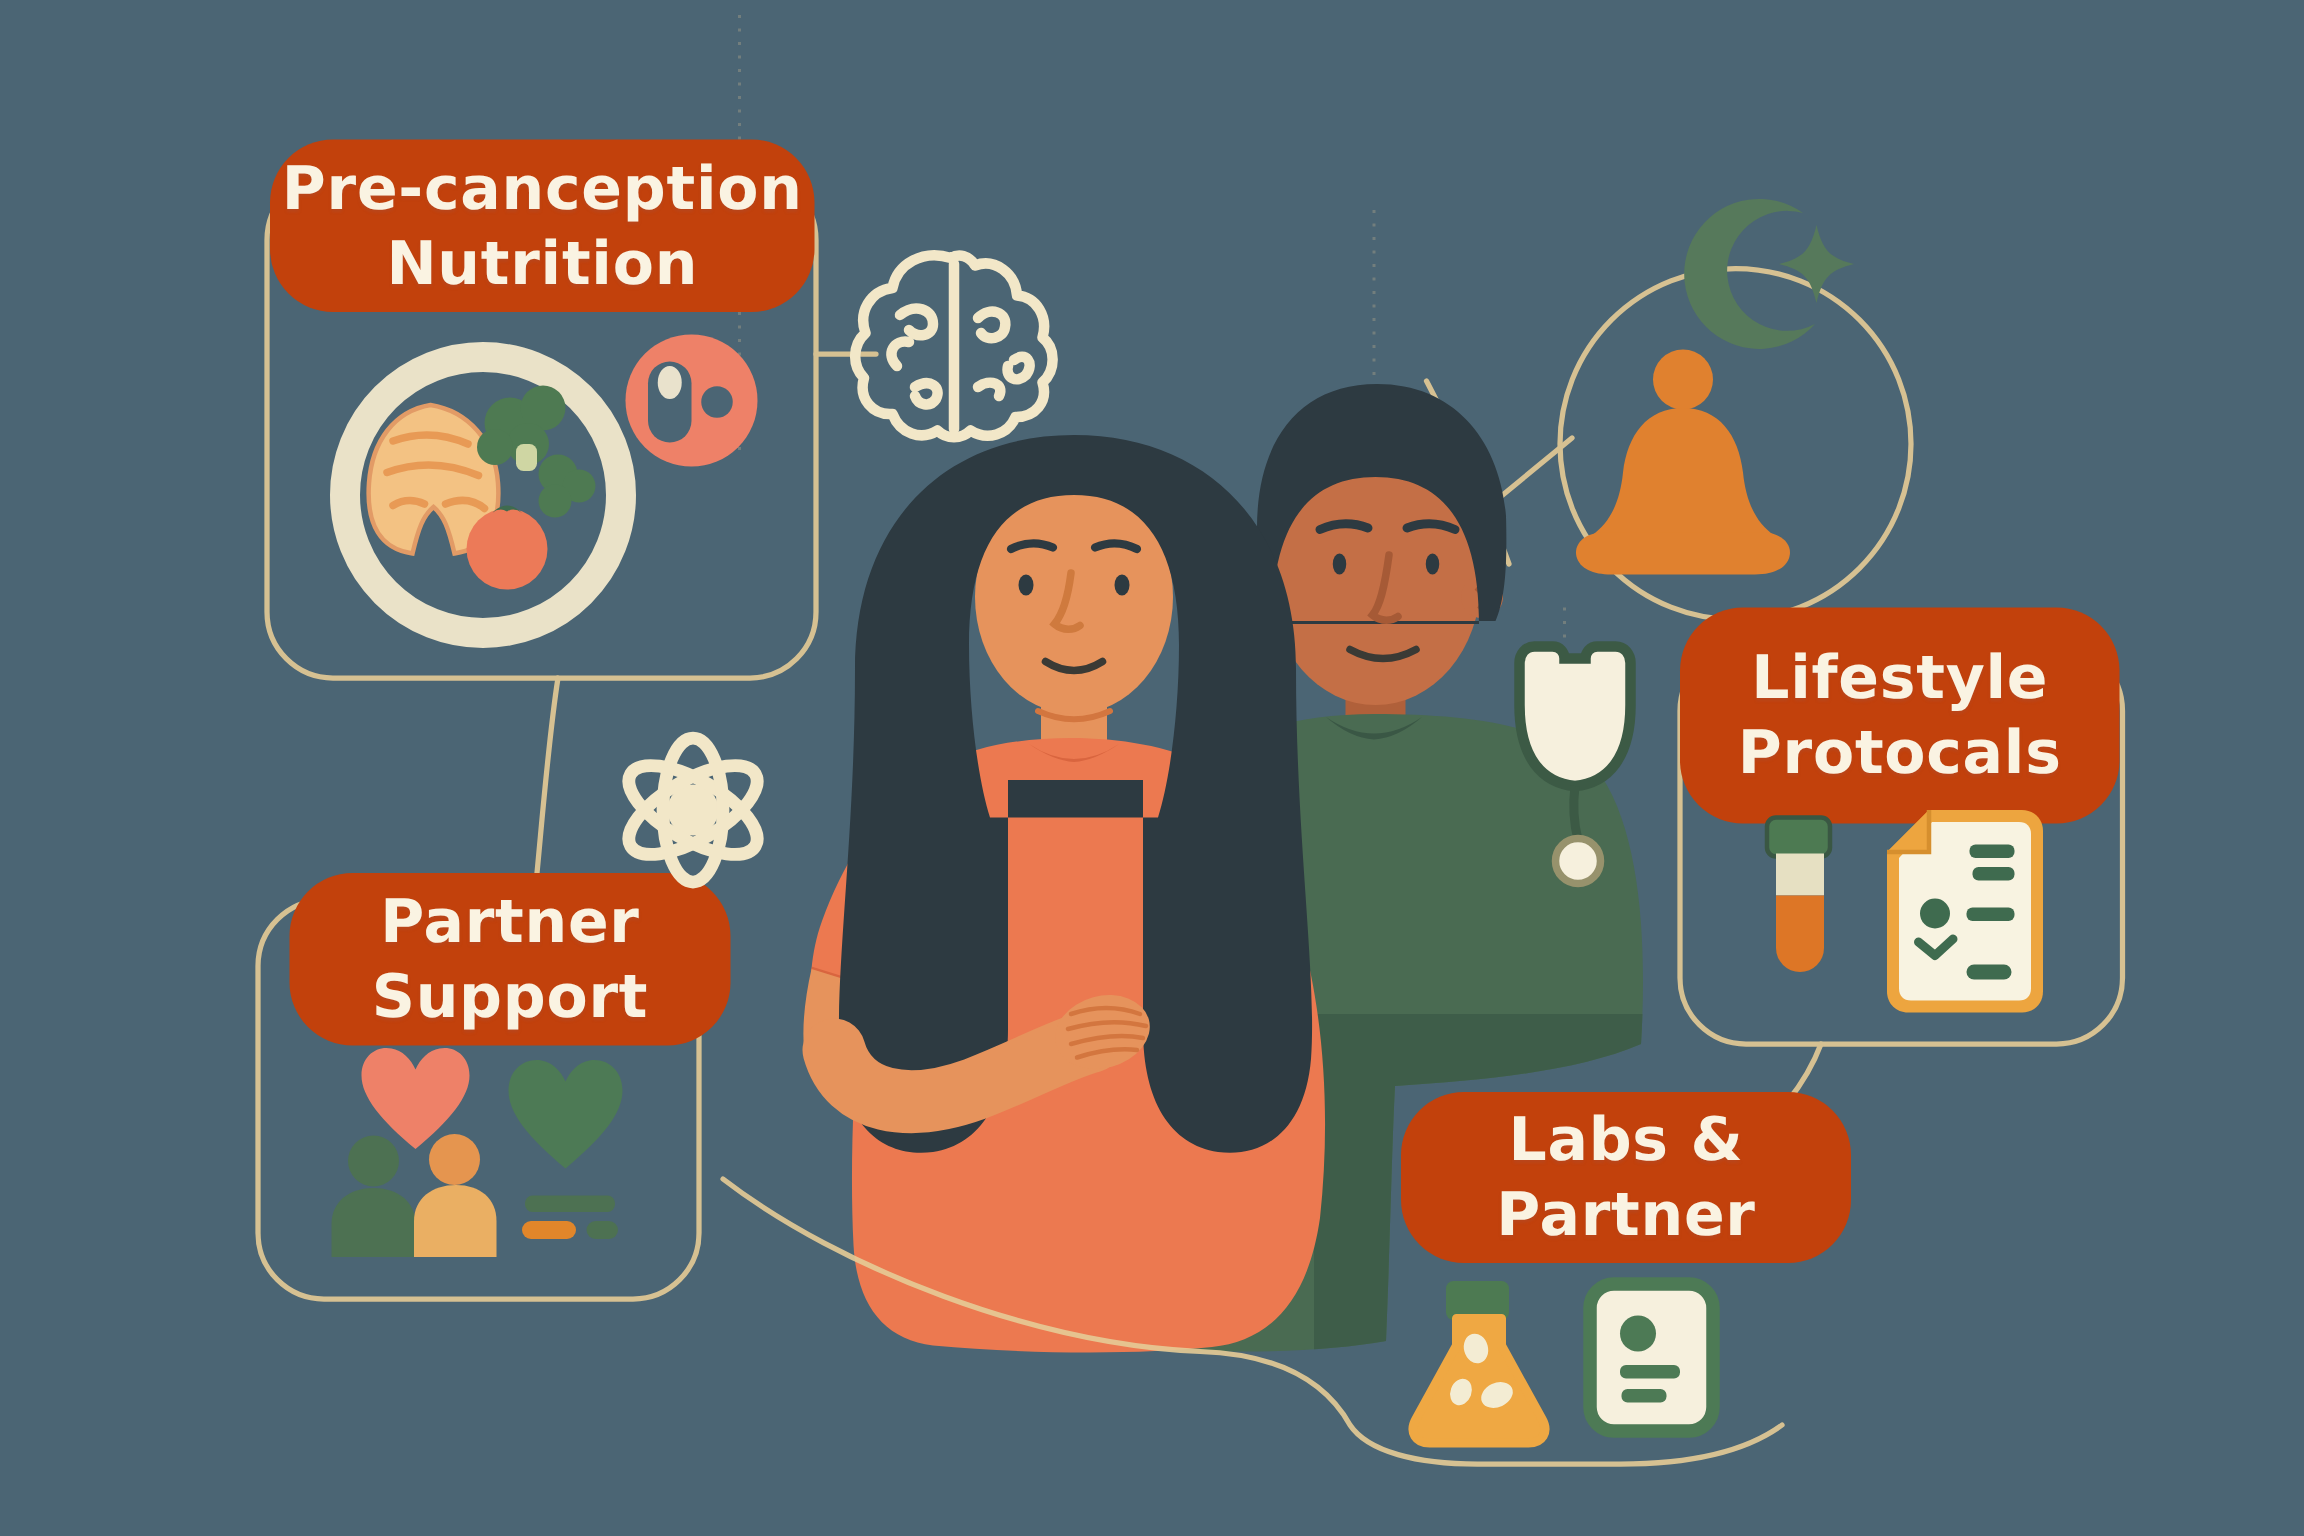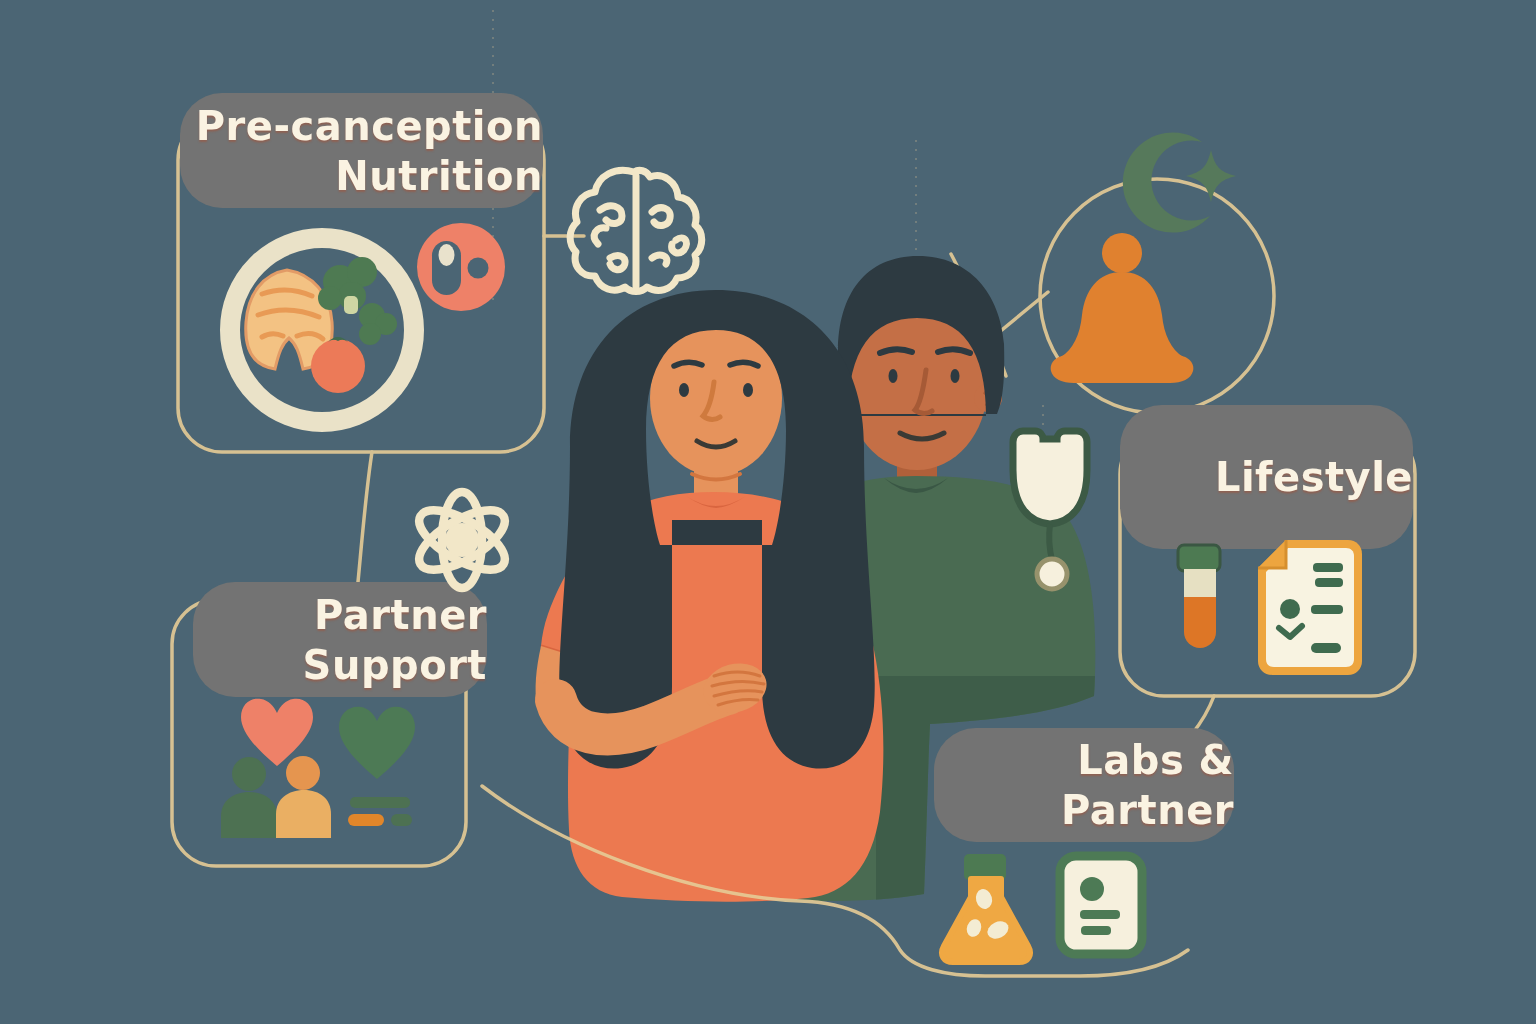--- a/index.html
+++ b/index.html
@@ -1,21 +1,21 @@
 <!DOCTYPE html>
 <html><head>
 <meta charset="utf-8">
 <style>
   html,body{margin:0;padding:0;background:#4b6574;}
   .canvas{position:relative;width:1536px;height:1024px;background:#4b6574;overflow:hidden;
           font-family:"DejaVu Sans","Liberation Sans",sans-serif;}
   svg{position:absolute;left:0;top:0;}
   .layer{position:absolute;left:0;top:0;width:1536px;height:1024px;}
-  .label-box{position:absolute;background:#737373;border-radius:42px;display:flex;flex-direction:column;
-             align-items:flex-end;justify-content:center;color:#faf3e2;font-weight:bold;
+  .label-box{position:absolute;background:#c2410c;border-radius:42px;display:flex;flex-direction:column;
+             align-items:center;justify-content:center;color:#faf3e2;font-weight:bold;
              font-size:40px;line-height:50px;text-align:center;letter-spacing:.5px;
              text-shadow:0 2px 2px rgba(175,75,45,.45);z-index:30;}
   .box-nutrition{left:180px;top:93px;width:363px;height:115px;}
   .box-partner{left:173px;top:582px;width:294px;height:115px;margin-left:20px;}
   .box-lifestyle{left:1120px;top:405px;width:293px;height:144px;}
   .box-labs{left:934px;top:728px;width:300px;height:114px;}
   .z10{z-index:10}.z20{z-index:20}.z40{z-index:40}.z50{z-index:50}
 </style>
 </head>
 <body>
@@ -106,20 +106,21 @@
   <div class="label-box box-nutrition">
     <div>Pre-canception</div>
     <div>Nutrition</div>
   </div>
   <div class="label-box box-partner">
     <div>Partner</div>
     <div>Support</div>
   </div>
   <div class="label-box box-lifestyle">
     <div>Lifestyle</div>
+    <div>Protocals</div>
   </div>
   <div class="label-box box-labs">
     <div>Labs &amp;</div>
     <div>Partner</div>
   </div>
 
   <svg class="layer z40" viewBox="0 0 1536 1024">
 
     <g>
       <circle cx="322" cy="330" r="92" fill="none" stroke="#eae2c8" stroke-width="20"></circle>

